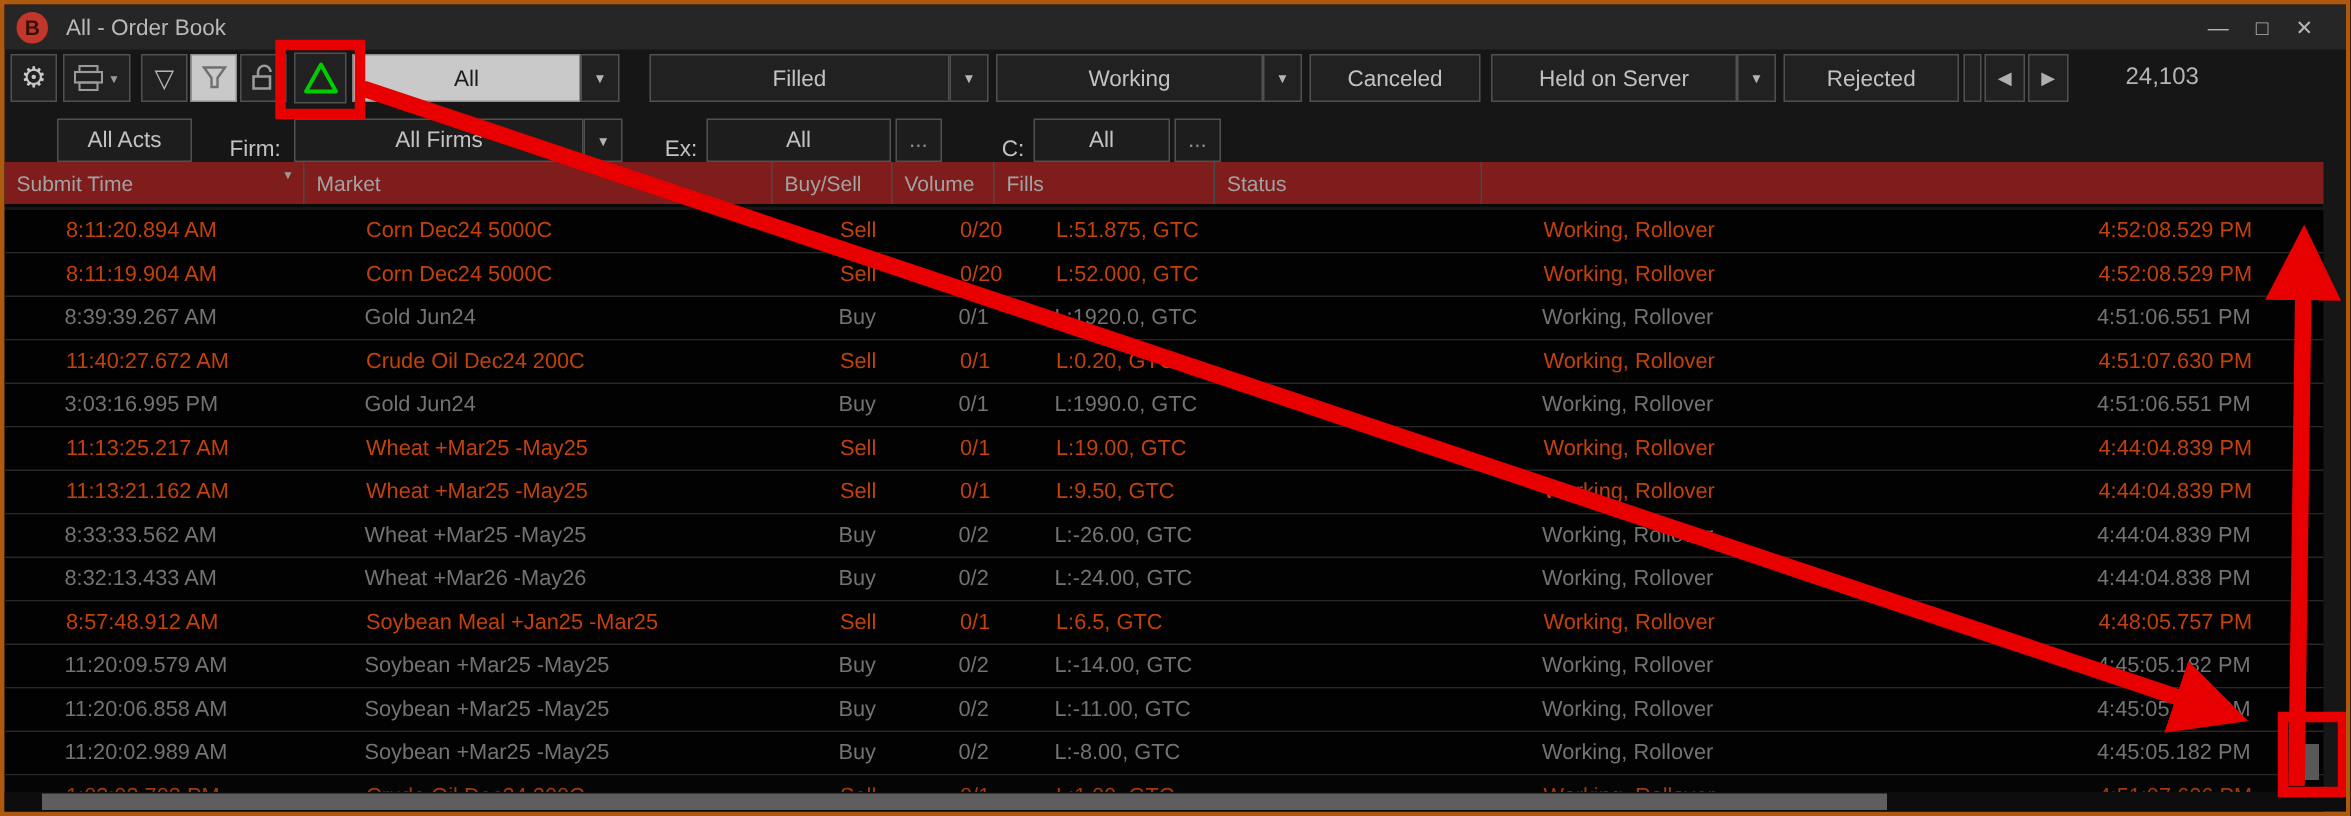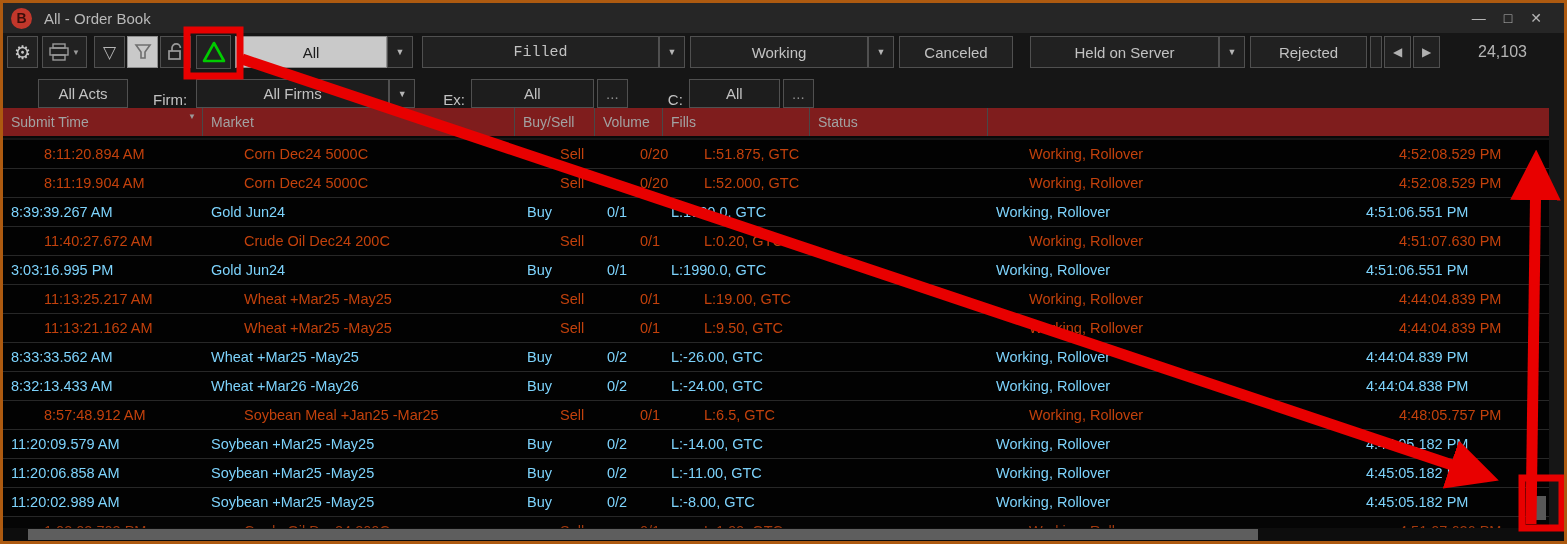--- a/index.html
+++ b/index.html
@@ -33,21 +33,21 @@
   .thead{position:absolute;left:0;top:105px;width:1546px;height:30px;background:#7f1d1d;display:grid;
          grid-template-columns:200px 312px 80px 68px 147px 178px 370px 191px;border-bottom:2px solid #090909;}
   .th{color:#a2a2a2;font-size:14px;display:flex;align-items:center;padding-left:8px;border-right:1px solid #484848;position:relative;}
   .sort{position:absolute;right:6px;top:4px;font-size:8px;color:#9a9a9a;}
   .tbody{position:absolute;left:0;top:137px;width:1546px;}
   .trow{display:grid;grid-template-columns:200px 312px 80px 68px 147px 178px 370px 191px;height:29px;background:#020202;
         border-bottom:1px solid #272727;font-size:14.5px;align-items:center;}
   .trow div{padding-left:8px;white-space:nowrap;overflow:hidden;}
   .trow .c-side,.trow .c-vol{padding-left:12px;}
   .sell{color:#c2410c;padding-left:33px;}
-  .buy{color:#7dd3fc;}
+  .buy{color:#737373;padding-left:32px;}
   .dimmed{opacity:.82;}
 
   
   .hscroll{position:absolute;left:0;bottom:0;width:1561px;height:13px;background:#0d0d0d;}
   .hthumb{position:absolute;left:25px;top:1px;width:1230px;height:11px;background:#5e5e5e;}
   .vthumb{position:absolute;left:1530px;top:493px;width:13px;height:24px;background:#585858;}
 
   
   svg{display:block;}
 
@@ -98,30 +98,30 @@
     </div>
     <div class="tbtn icon-btn" style="width:35px;height:34px;margin-left:5px;">
       <svg width="24" height="22" viewBox="0 0 24 22">
         <path d="M12 2 L22 20 L2 20 Z" fill="none" stroke="#00cc00" stroke-width="2.6" stroke-linejoin="round"></path>
       </svg>
     </div>
     <div class="tbtn sel" style="width:152px;margin-left:4px;">All</div>
     <div class="tbtn arrow-btn">
           <span>▼</span>
         </div>
-    <div class="tbtn" style="width:237px;margin-left:9px;font-family:Liberation Mono, monospace;">Filled</div>
+    <div class="tbtn" style="width:200px;margin-left:20px;">Filled</div>
     <div class="tbtn arrow-btn">
           <span>▼</span>
         </div>
     <div class="tbtn" style="width:178px;margin-left:5px;">Working</div>
     <div class="tbtn arrow-btn">
           <span>▼</span>
         </div>
     <div class="tbtn" style="width:114px;margin-left:5px;">Canceled</div>
-    <div class="tbtn" style="width:189px;margin-left:17px;">Held on Server</div>
+    <div class="tbtn" style="width:164px;margin-left:7px;">Held on Server</div>
     <div class="tbtn arrow-btn">
           <span>▼</span>
         </div>
     <div class="tbtn" style="width:117px;margin-left:5px;">Rejected</div>
     <div class="tbtn" style="width:12px;margin-left:3px;"></div>
     <div class="tbtn" style="width:27px;margin-left:2px;font-size:12px;color:#b0b0b0;">
           <span>◀</span>
         </div>
     <div class="tbtn" style="width:27px;margin-left:2px;font-size:12px;color:#b0b0b0;">
           <span>▶</span>

